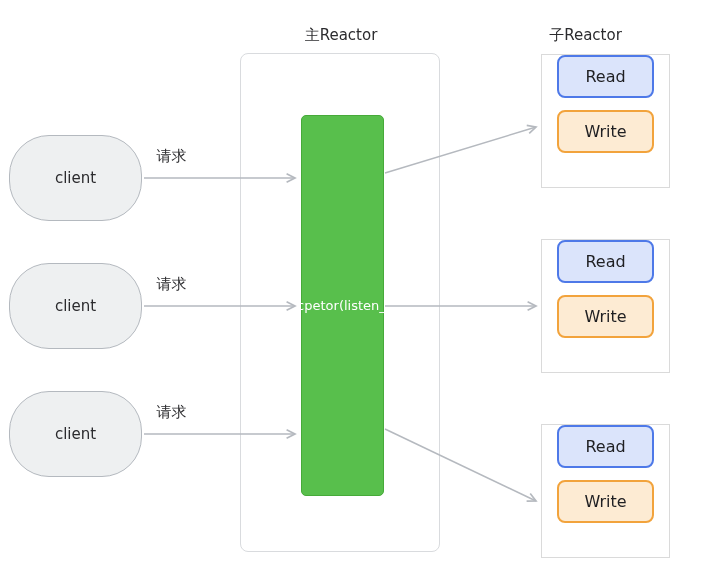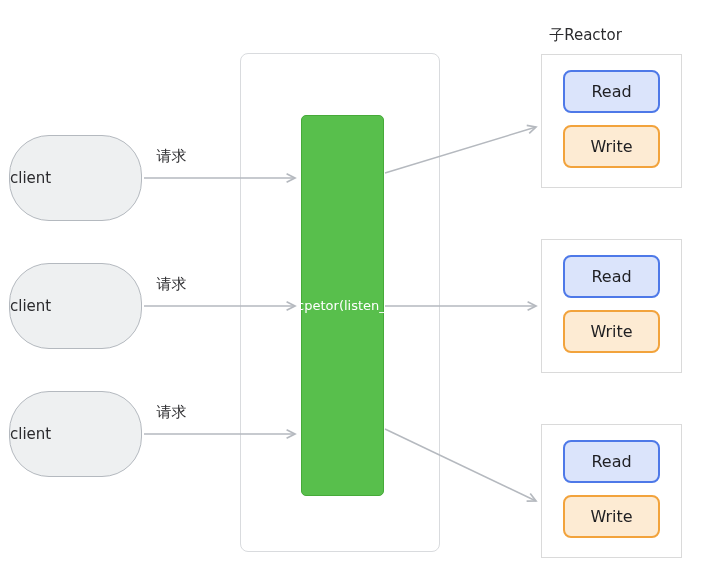--- a/index.html
+++ b/index.html
@@ -62,21 +62,21 @@
   .client {
     position: absolute;
     left: 9px;
     width: 133px; height: 86px;
     background: var(--client-fill, #eef0f1);
     border: 1.5px solid var(--client-border, #b4b9bf);
     border-radius: 40px;
     box-sizing: border-box;
     display: flex;
     align-items: center;
-    justify-content: flex-start;
+    justify-content: center;
     font-size: 15px;
   }
   .client-1 { top: 135px; }
   .client-2 { top: 263px; }
   .client-3 { top: 391px; }
 
   .req-label {
     position: absolute;
     left: 144px;
     width: 55px;
@@ -85,28 +85,27 @@
     text-align: center;
     font-size: 15px;
   }
   .req-1 { top: 148px; }
   .req-2 { top: 276px; }
   .req-3 { top: 404px; }
 
   .sub-frame {
     position: absolute;
     left: 541px;
-    width: 141px; height: 134px;
+    width: 129px; height: 134px;
     border: 1.5px solid var(--subbox-border, #dadada);
     background: #ffffff;
     box-sizing: border-box;
     display: flex;
     flex-direction: column;
     align-items: center;
-    padding-top: 15px;
     gap: 12px;
   }
   .sub-1 { top: 54px; }
   .sub-2 { top: 239px; }
   .sub-3 { top: 424px; }
 
   .rw-node {
     width: 97px; height: 43px;
     border-radius: 8px;
     box-sizing: border-box;
@@ -123,20 +122,21 @@
   .write-node {
     background: var(--write-fill, #fdebd3);
     border: 2px solid var(--write-border, #f2a33c);
   }
 </style>
 </head>
 <body>
 
 <div class="canvas">
 
+  <div class="col-title main-title">主Reactor</div>
   <div class="col-title sub-title">子Reactor</div>
 
   <div class="main-frame"></div>
 
   <div class="acceptor">
     <span>Accpetor(li</span>
     <span>sten_fd)</span>
   </div>
 
   <div class="client client-1">

